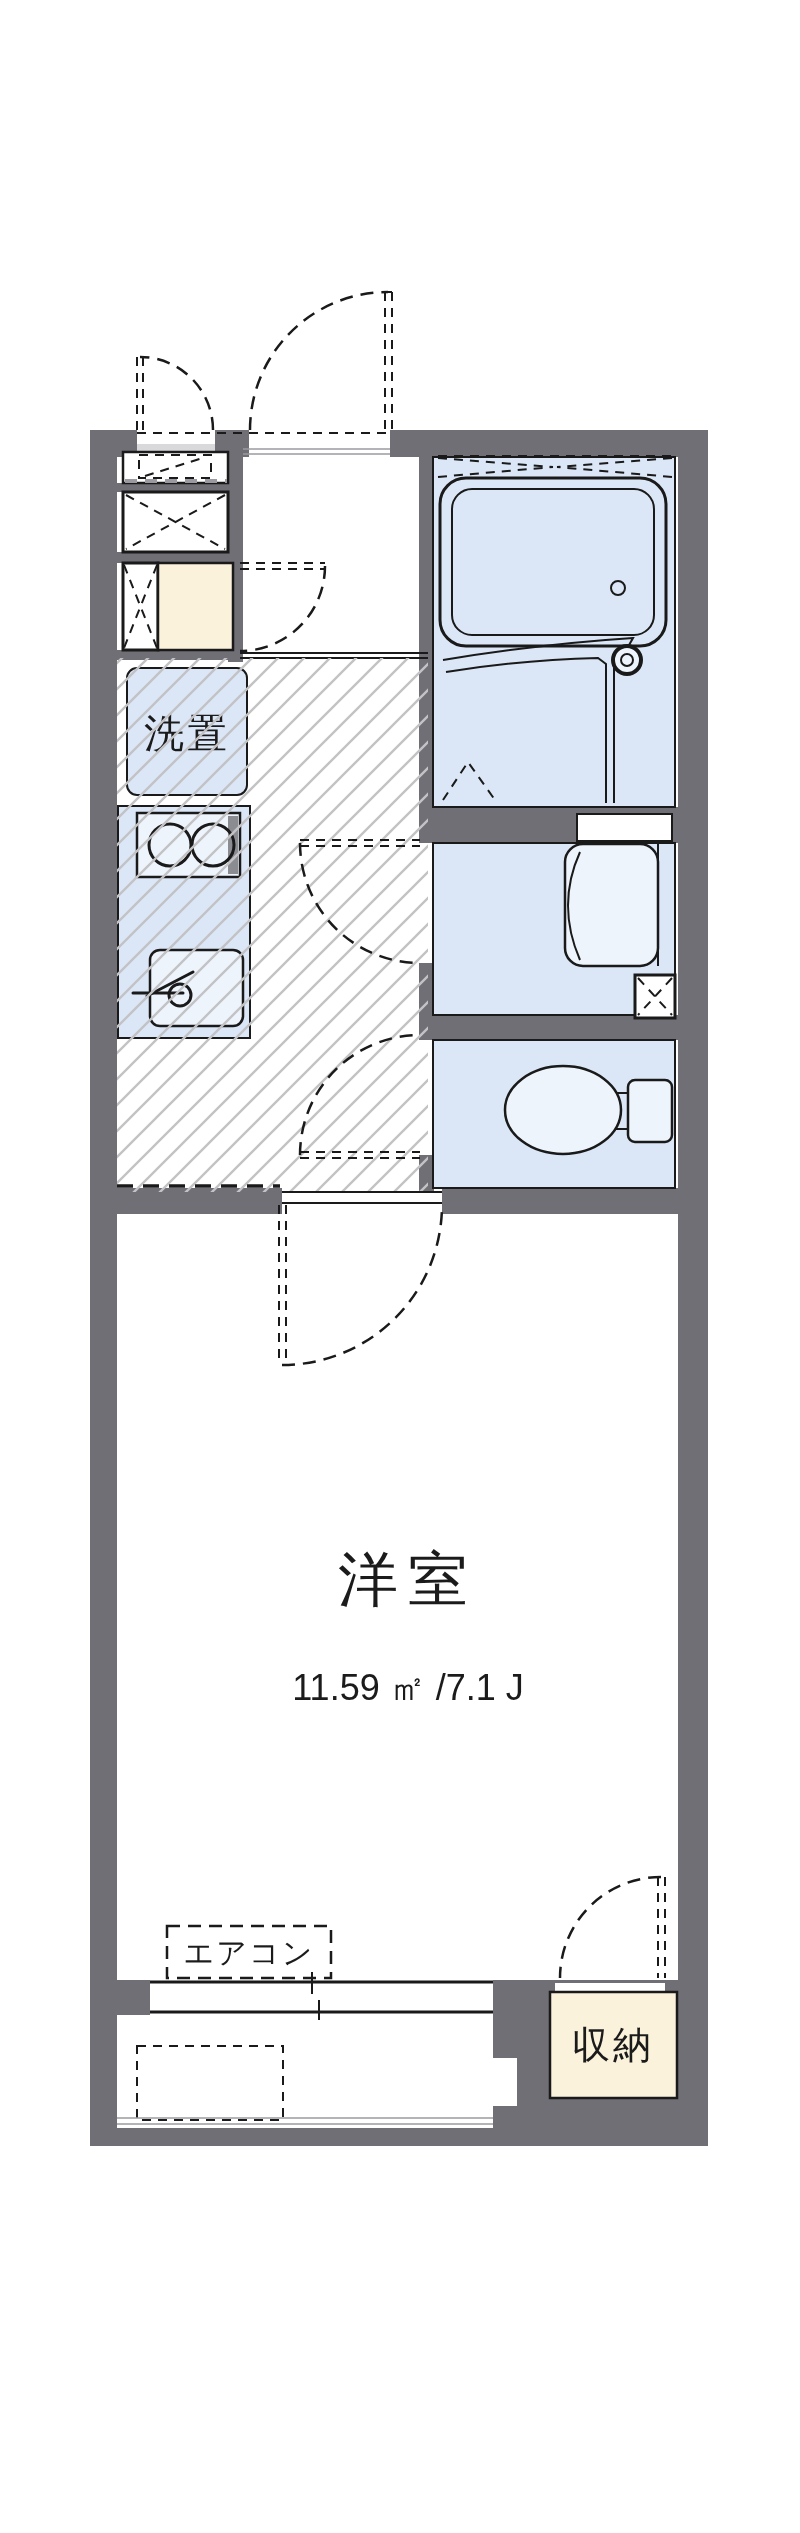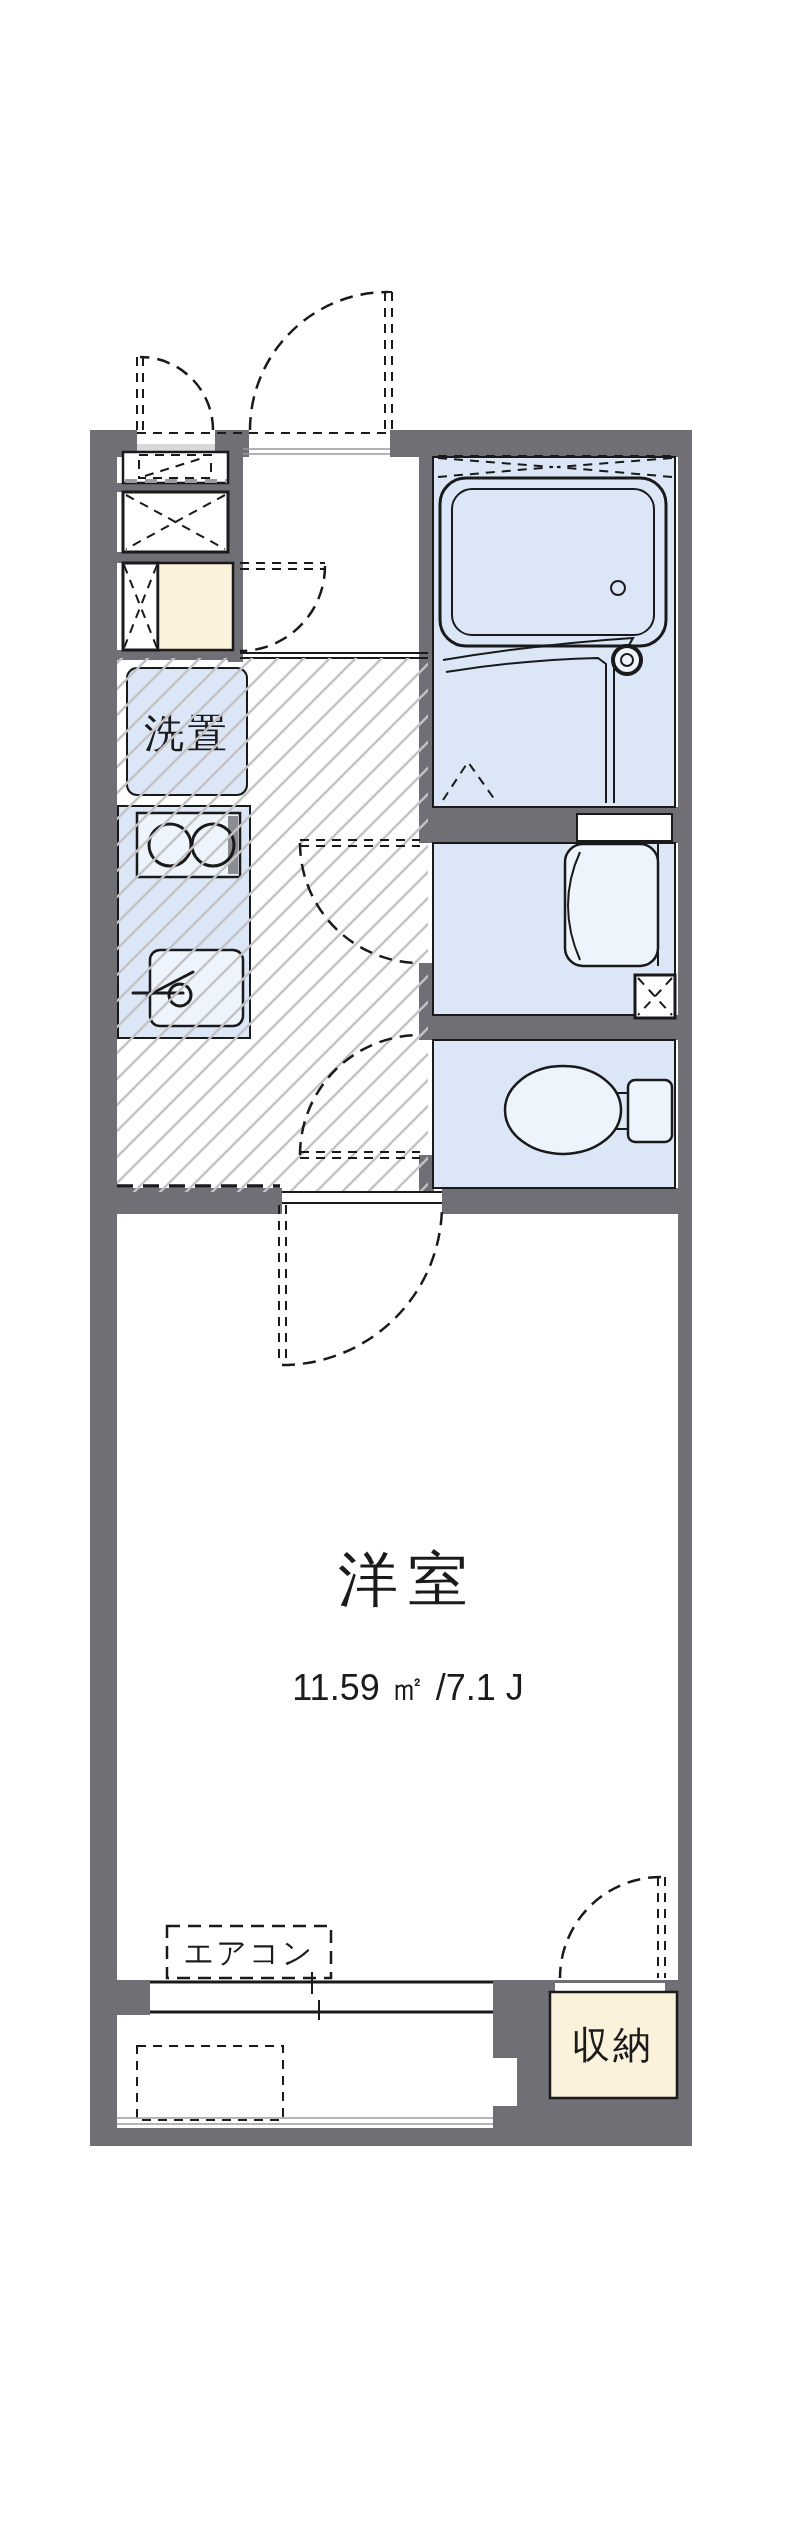--- a/index.html
+++ b/index.html
@@ -1,21 +1,21 @@
 <!DOCTYPE html>
 <html style="--wall: #6f6f75; --room-fill: #dbe7f7; --fixture-fill: #eef4fc; --storage-fill: #fbf2dc; --hatch: #c3c3c6; --line: #1a1a1a; --threshold: #d9d9dc; --stove-shade: #8b8b92; --soft-line: #9a9aa0;"><head>
 <meta charset="utf-8">
 <style>
   :root{
     --wall:#6f6f75; --room-fill:#dbe7f7; --fixture-fill:#eef4fc;
     --storage-fill:#fbf2dc; --hatch:#c3c3c6; --line:#1a1a1a;
     --threshold:#d9d9dc; --stove-shade:#8b8b92; --soft-line:#9a9aa0;
   }
   html,body{margin:0;padding:0;background:#fff;}
-  .screen{width:692px;height:2533px;position:relative;background:#ffffff;overflow:hidden;}
+  .screen{width:800px;height:2533px;position:relative;background:#ffffff;overflow:hidden;}
   svg{position:absolute;left:0;top:0;}
   .wall{fill:var(--wall);}
   .white{fill:#ffffff;}
   .room{fill:var(--room-fill);stroke:var(--line);stroke-width:2;}
   .fixture{fill:var(--fixture-fill);stroke:var(--line);stroke-width:2.5;}
   .boxw{fill:#ffffff;stroke:var(--line);stroke-width:3;}
   .cream{fill:var(--storage-fill);stroke:var(--line);stroke-width:2.5;}
   .dash{stroke:var(--line);fill:none;stroke-width:2.5;stroke-dasharray:13 8;}
   .dashthin{stroke:var(--line);fill:none;stroke-width:2;stroke-dasharray:9 7;}
   .thin{stroke:var(--line);stroke-width:2;fill:none;}

